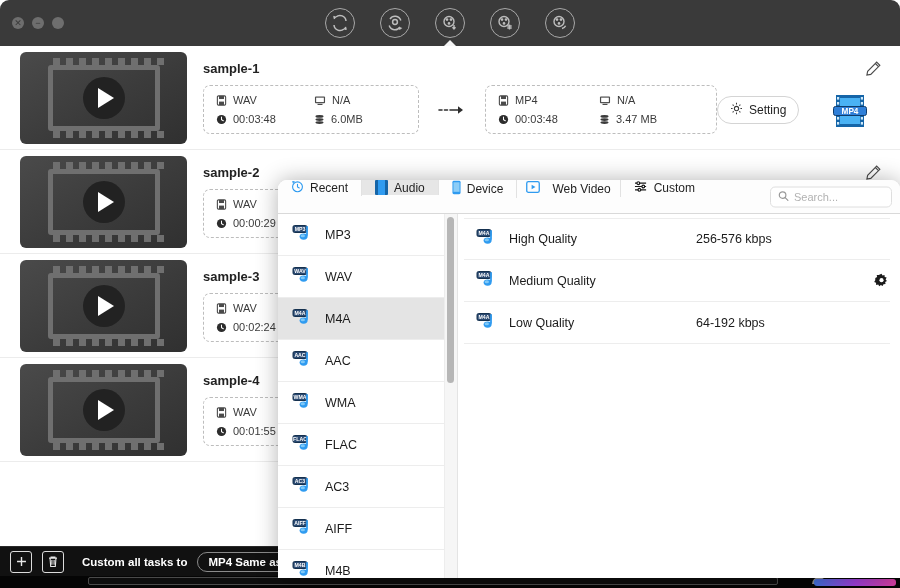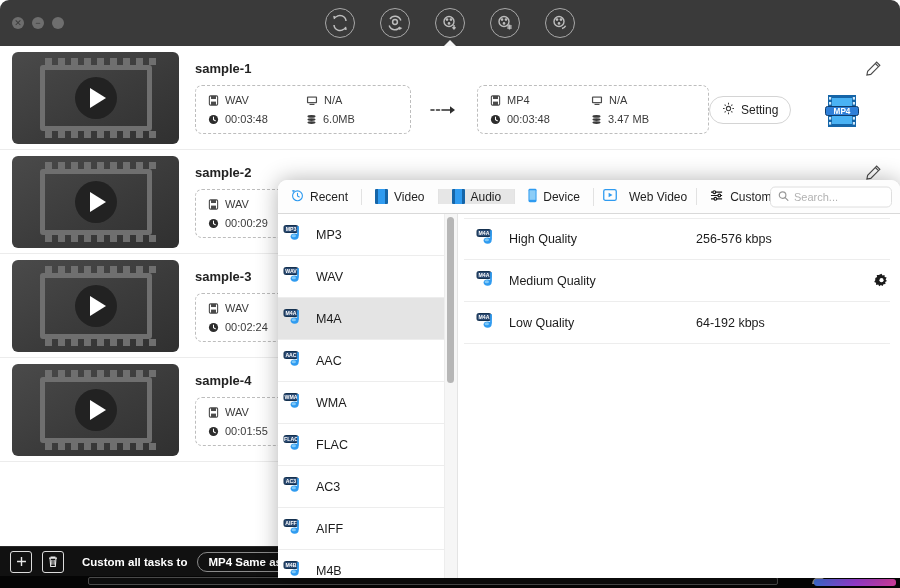--- a/index.html
+++ b/index.html
@@ -51,21 +51,21 @@
     position: absolute; top: 46px; left: 0;
     width: 900px; height: 500px;
     background: #ffffff;
     overflow: hidden;
   }
   .file-row {
     position: relative;
     height: 104px;
     border-bottom: 1px solid #ececec;
     display: flex; align-items: center;
-    padding-left: 12px;
+    padding-left: 20px;
     background:#fff;
   }
   .thumb {
     width: 167px; height: 92px;
     border-radius: 6px;
     background: linear-gradient(150deg,#4a4a4a 0%,#3b3b3b 55%,#303030 100%);
     display: flex; align-items: center; justify-content: center;
     flex: none;
     position: relative;
   }
@@ -146,21 +146,21 @@
     width: 622px; height: 398px;
     background: #ffffff;
     border-top-left-radius: 9px;
     border-top-right-radius: 9px;
     box-shadow: 0 0 22px rgba(0,0,0,0.30);
     overflow: hidden;
   }
   .tabbar {
     height: 34px; background:#fdfdfd;
     border-bottom: 1px solid #d9d9d9;
-    display: flex; align-items: center; position: relative;
+    display: flex; align-items: flex-start; position: relative;
   }
   .tab {
     display:flex; align-items:center; gap:6px;
     padding: 0 13px;
     font-size: 12px; color:#1f1f1f;
     border-right: 1px solid #e2e2e2;
     background: #fdfdfd;
   }
   .tab.active { background:#e6e6e6; }
   .searchbox {
@@ -170,21 +170,21 @@
     display:flex; align-items:center; gap:5px; padding:0 7px;
     font-size:11px; color:#b2b2b2;
   }
   .pop-body { display:flex; height: 364px; }
   .fmt-col {
     width: 180px; border-right:1px solid #e4e4e4;
     position: relative; overflow:hidden; background:#fff;
   }
   .fmt-item {
     height: 42px; display:flex; align-items:center; gap:11px;
-    padding-left: 3px; font-size:12.5px; color:#1b1b1b;
+    padding-left: 12px; font-size:12.5px; color:#1b1b1b;
     border-bottom: 1px solid #ededed;
   }
   .fmt-item.sel { background:#e4e4e4; }
   .scrollbar {
     position:absolute; right:3px; top:3px; width:7px; height:166px;
     background:#b6b6b6; border-radius:4px;
   }
   .scroll-track {
     position:absolute; right:0; top:0; width:13px; height:364px;
     background:#f6f6f6; border-left:1px solid #ededed;
@@ -534,24 +534,20 @@
       <div class="tab">
         <span>
           <svg width="13" height="13" viewBox="0 0 14 14" fill="none" stroke="#2f9bf0" stroke-width="1.2">
               <circle cx="7" cy="7.3" r="5.3"></circle>
               <path d="M7 4.6v2.8l1.9 1.1" stroke-linecap="round"></path>
               <path d="M2.6 3.6l-.6-2 2.1.5" stroke-linejoin="round"></path>
             </svg>
         </span>
         <span>Recent</span>
       </div>
-      <div class="tab">
-        <span class="videoico"></span>
-        <span>Video</span>
-      </div>
       <div class="tab active">
         <span class="videoico"></span>
         <span>Audio</span>
       </div>
       <div class="tab">
         <span>
           <svg width="9" height="15" viewBox="0 0 10 16">
               <rect x="0.5" y="0.5" width="9" height="15" rx="1.6" fill="#2f9bf0"></rect>
               <rect x="1.6" y="2.2" width="6.8" height="10.6" fill="#8ccdf7"></rect>
             </svg>

